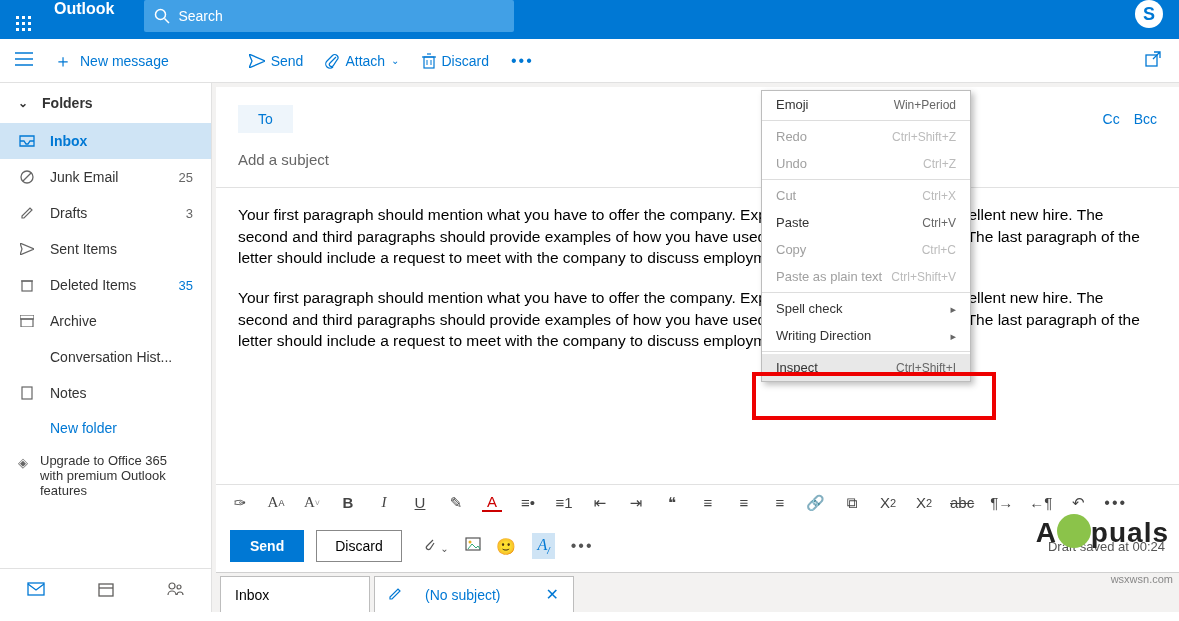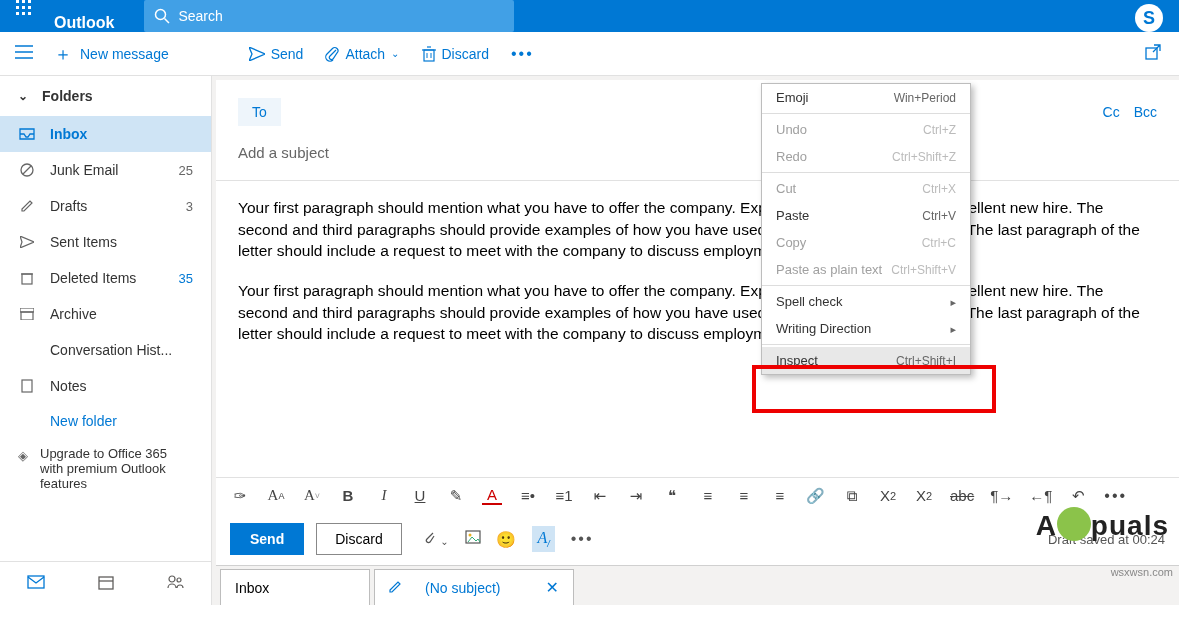--- a/index.html
+++ b/index.html
@@ -1,17 +1,17 @@
 <!DOCTYPE html>
 <html><head>
 <meta charset="utf-8">
 <style>
 * { margin: 0; padding: 0; box-sizing: border-box; font-family: "Segoe UI", -apple-system, BlinkMacSystemFont, sans-serif; }
 html, body { width: 1179px; height: 621px; overflow: hidden; background: #fff; }
-.topbar { height: 32px; background: #0078d4; display: flex; align-items: flex-end; color: #fff; }
+.topbar { height: 39px; background: #0078d4; display: flex; align-items: flex-start; color: #fff; }
 .waffle { width: 48px; height: 48px; display: flex; align-items: center; justify-content: center; cursor: pointer; }
 .waffle svg { fill: #fff; }
 .brand { font-weight: 600; font-size: 16px; margin-left: 6px; margin-right: 30px; }
 .search { width: 370px; height: 32px; background: #41a0e6; border-radius: 2px; display: flex; align-items: center; padding: 0 10px; }
 .search svg { fill: #fff; margin-right: 8px; }
 .search span { color: #fff; font-size: 14px; }
 .top-right { margin-left: auto; padding-right: 16px; }
 .skype { width: 28px; height: 28px; background: #fff; border-radius: 50%; display: flex; align-items: center; justify-content: center; color: #0078d4; font-weight: 700; font-size: 18px; }
 
 .cmdbar { height: 44px; border-bottom: 1px solid #e1e1e1; display: flex; align-items: center; background: #fff; }
@@ -35,21 +35,21 @@
 .folder-count { color: #666; font-size: 13px; }
 .newfolder { color: #0078d4; padding-left: 50px; height: 34px; display: flex; align-items: center; cursor: pointer; }
 .upgrade { display: flex; gap: 12px; padding: 8px 18px; font-size: 13px; color: #333; cursor: pointer; }
 .upgrade .folder-icon { padding-top: 2px; }
 .sidebar-bottom { margin-top: auto; border-top: 1px solid #e1e1e1; height: 44px; display: flex; align-items: center; justify-content: space-around; color: #0078d4; }
 .sidebar-bottom > span { cursor: pointer; }
 
 .main { flex: 1; background: #f3f2f1; padding: 4px 0 0 4px; position: relative; display: flex; flex-direction: column; }
 .compose { background: #fff; flex: 1; display: flex; flex-direction: column; padding: 0; position: relative; }
 .to-row { display: flex; align-items: center; padding: 18px 22px 6px 22px; }
-.to-btn { background: #eef5fb; color: #0078d4; padding: 6px 14px; font-size: 14px; border: none; cursor: pointer; }
+.to-btn { background: #eef5fb; color: #0078d4; padding: 6px 20px; font-size: 14px; border: none; cursor: pointer; }
 .to-input { flex: 1; height: 28px; border: none; outline: none; margin-left: 12px; }
 .ccbcc { color: #0078d4; font-size: 14px; display: flex; gap: 14px; }
 .ccbcc span { cursor: pointer; }
 .subject-row { padding: 12px 22px; }
 .subject-input { width: 100%; border: none; outline: none; font-size: 15px; color: #666; }
 .subject-input::placeholder { color: #666; }
 .divider { border-top: 1px solid #e1e1e1; margin: 6px 0 0 0; }
 .body-text { padding: 16px 22px; font-size: 15.5px; line-height: 1.4; color: #000; flex: 1; }
 .body-text p { margin-bottom: 18px; }
 
@@ -285,26 +285,26 @@
         <p>Your first paragraph should mention what you have to offer the company. Explain why you would be an excellent new hire. The second and third paragraphs should provide examples of how you have used your strengths in prior roles. The last paragraph of the letter should include a request to meet with the company to discuss employment opportunities.</p>
       </div>
 
       <div class="context-menu">
         <div class="cm-item">
             <span>Emoji</span>
             <span class="cm-shortcut">Win+Period</span>
           </div>
         <div class="cm-sep"></div>
         <div class="cm-item disabled">
+            <span>Redo</span>
+            <span class="cm-shortcut">Ctrl+Shift+Z</span>
+          </div>
+        <div class="cm-item disabled">
             <span>Undo</span>
             <span class="cm-shortcut">Ctrl+Z</span>
-          </div>
-        <div class="cm-item disabled">
-            <span>Redo</span>
-            <span class="cm-shortcut">Ctrl+Shift+Z</span>
           </div>
         <div class="cm-sep"></div>
         <div class="cm-item disabled">
             <span>Cut</span>
             <span class="cm-shortcut">Ctrl+X</span>
           </div>
         <div class="cm-item">
             <span>Paste</span>
             <span class="cm-shortcut">Ctrl+V</span>
           </div>

